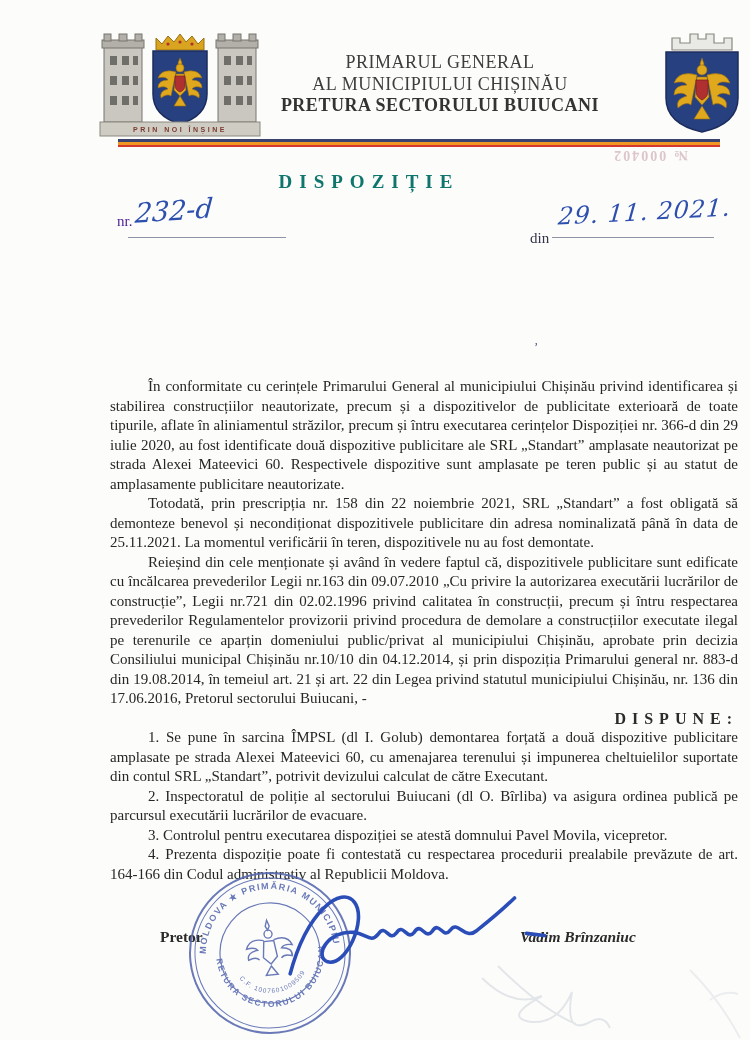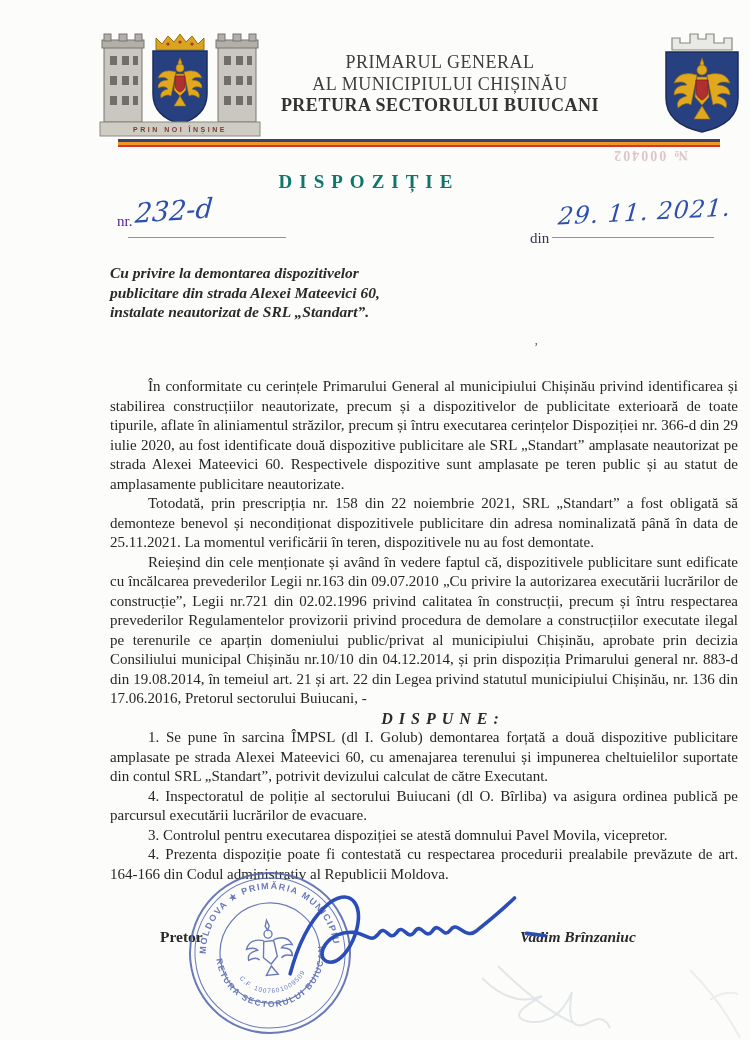--- a/index.html
+++ b/index.html
@@ -47,22 +47,22 @@
     font-weight:bold;font-style:italic;font-size:15.5px;line-height:19.5px;color:#2a2a2a;
   }
   .stray-mark{position:absolute;left:534px;top:339px;font-size:13px;color:#55557a;}
   
   .body-col{
     position:absolute;left:110px;top:377px;width:628px;
     font-size:15px;line-height:19.5px;text-align:justify;color:#262626;
   }
   .body-col p{margin:0;text-indent:38px;}
   .dispune-heading{
-    margin:16px 0 12px 0;text-align:center;text-indent:0;
-    font-weight:bold;font-style:italic;font-size:16px;letter-spacing:6px;color:#2b2b2b;
+    margin:16px 0 12px 0;text-align:right;text-indent:0;
+    font-weight:bold;font-size:16px;letter-spacing:6px;color:#2b2b2b;
   }
   
   .pretor-label{position:absolute;left:160px;top:928px;font-size:15.5px;font-weight:bold;color:#2a2a2a;}
   .signer-name{position:absolute;left:520px;top:928px;font-size:15.5px;font-weight:bold;font-style:italic;color:#2a2a2a;}
   .stamp-box{position:absolute;left:185px;top:868px;width:170px;height:170px;opacity:.88;transform:rotate(-6deg);}
   .stamp-box text{fill:#5668b0;font-family:"Liberation Sans", sans-serif;}
   .sig-box{position:absolute;left:268px;top:876px;width:340px;height:104px;transform:rotate(-3deg);}
   .ghost-scribble{position:absolute;left:468px;top:948px;width:220px;height:92px;opacity:.5;}
   .ghost-line{position:absolute;left:660px;top:960px;width:90px;height:80px;opacity:.45;}
 </style>
@@ -173,35 +173,30 @@
   <h1 class="doc-title">DISPOZIȚIE</h1>
 
   <span class="nr-label">nr.</span>
   <span class="handwriting hw-nr">232-d</span>
   <span class="write-line line-nr"></span>
 
   <span class="din-label">din</span>
   <span class="handwriting hw-din">29. 11. 2021.</span>
   <span class="write-line line-din"></span>
 
-  <div class="subject">
-    <div>Cu privire la demontarea dispozitivelor</div>
-    <div>publicitare din strada Alexei Mateevici 60,</div>
-    <div>instalate neautorizat de SRL „Standart”.</div>
-  </div>
 
   <span class="stray-mark">’</span>
 
   <div class="body-col">
     <p>În conformitate cu cerințele Primarului General al municipiului Chișinău privind identificarea și stabilirea construcțiilor neautorizate, precum și a dispozitivelor de publicitate exterioară de toate tipurile, aflate în aliniamentul străzilor, precum și întru executarea cerințelor Dispoziției nr. 366-d din 29 iulie 2020, au fost identificate două dispozitive publicitare ale SRL „Standart” amplasate neautorizat pe strada Alexei Mateevici 60. Respectivele dispozitive sunt amplasate pe teren public și au statut de amplasamente publicitare neautorizate.</p>
     <p>Totodată, prin prescripția nr. 158 din 22 noiembrie 2021, SRL „Standart” a fost obligată să demonteze benevol și necondiționat dispozitivele publicitare din adresa nominalizată până în data de 25.11.2021. La momentul verificării în teren, dispozitivele nu au fost demontate.</p>
     <p>Reieșind din cele menționate și având în vedere faptul că, dispozitivele publicitare sunt edificate cu încălcarea prevederilor Legii nr.163 din 09.07.2010 „Cu privire la autorizarea executării lucrărilor de construcție”, Legii nr.721 din 02.02.1996 privind calitatea în construcții, precum și întru respectarea prevederilor Regulamentelor provizorii privind procedura de demolare a construcțiilor executate ilegal pe terenurile ce aparțin domeniului public/privat al municipiului Chișinău, aprobate prin decizia Consiliului municipal Chișinău nr.10/10 din 04.12.2014, și prin dispoziția Primarului general nr. 883-d din 19.08.2014, în temeiul art. 21 și art. 22 din Legea privind statutul municipiului Chișinău, nr. 136 din 17.06.2016, Pretorul sectorului Buiucani, -</p>
     <p class="dispune-heading">DISPUNE:</p>
     <p>1. Se pune în sarcina ÎMPSL (dl I. Golub) demontarea forțată a două dispozitive publicitare amplasate pe strada Alexei Mateevici 60, cu amenajarea terenului și impunerea cheltuielilor suportate din contul SRL „Standart”, potrivit devizului calculat de către Executant.</p>
-    <p>4. Inspectoratul de poliție al sectorului Buiucani (dl O. Bîrliba) va asigura ordinea publică pe parcursul executării lucrărilor de evacuare.</p>
+    <p>2. Inspectoratul de poliție al sectorului Buiucani (dl O. Bîrliba) va asigura ordinea publică pe parcursul executării lucrărilor de evacuare.</p>
     <p>3. Controlul pentru executarea dispoziției se atestă domnului Pavel Movila, vicepretor.</p>
     <p>4. Prezenta dispoziție poate fi contestată cu respectarea procedurii prealabile prevăzute de art. 164-166 din Codul administrativ al Republicii Moldova.</p>
   </div>
 
   <span class="pretor-label">Pretor</span>
   <span class="signer-name">Vadim Brînzaniuc</span>
 
   <div class="stamp-box">
     <svg viewBox="0 0 170 170" width="170" height="170" aria-hidden="true">
       <circle cx="85" cy="85" r="80" fill="none" stroke="#5668b0" stroke-width="2"></circle>

